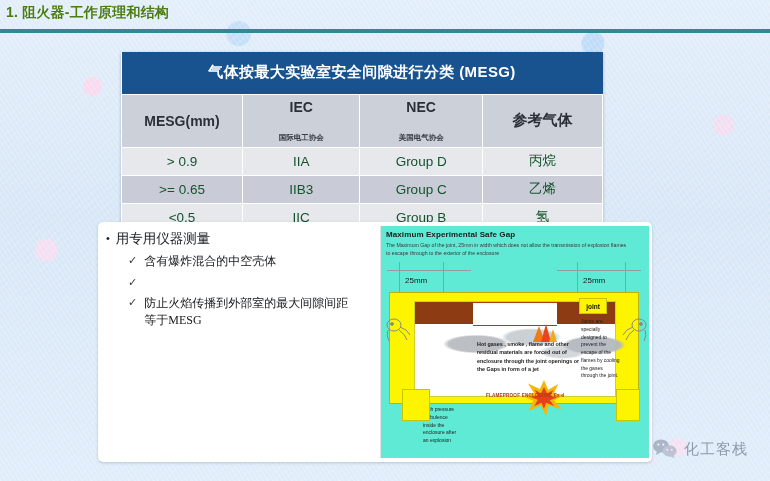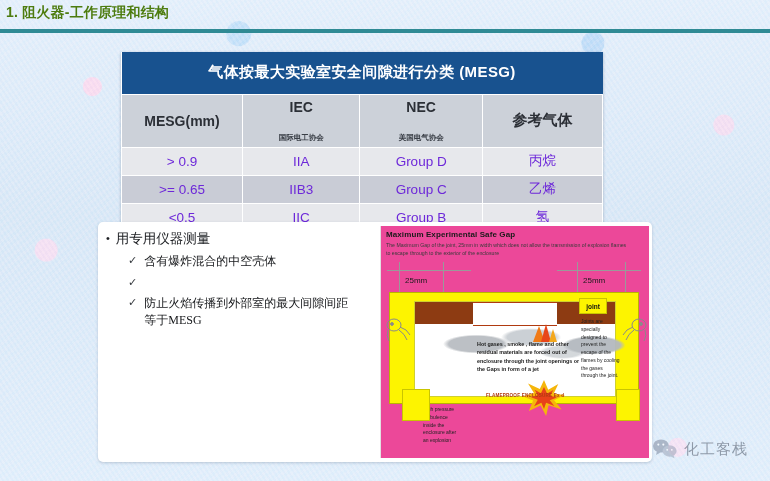--- a/index.html
+++ b/index.html
@@ -66,21 +66,21 @@
     border:1px solid #ffffff;
     text-align:center;vertical-align:middle;
     padding:4px 2px 5px;
     font-weight:bold;
   }
   .ch-main{font-size:14px;display:block;line-height:1.15;}
   .ch-sub{font-size:7.5px;display:block;font-weight:bold;color:#3a3f47;line-height:1.2;margin-top:18px;}
   .ch-cjk{font-size:15px;display:block;line-height:1.5;}
   .mesg-table tbody td{
     text-align:center;
-    font-size:13.5px;color:#6d28d9;
+    font-size:13.5px;color:#14532d;
     padding:4px 18px 5px;
     border:1px solid #ffffff;
   }
   .mesg-table tbody tr.odd td{background:#e7e8ec;}
   .mesg-table tbody tr.even td{background:#c9ccd6;margin-top:36px;}
   .c-w{width:120px;}
   .c-iec{width:118px;}
   .c-nec{width:122px;}
   .c-gas{width:122px;}
 
@@ -98,21 +98,21 @@
   .b1 .dot{font-size:11px;line-height:1.5;}
   .sub{margin:5px 0 0 22px;}
   .s-row{display:flex;gap:7px;align-items:flex-start;font-size:12px;line-height:1.45;margin-bottom:4px;color:#15171a;}
   .s-row .chk{color:#34383d;font-size:11px;line-height:1.45;}
   .s-row .txt{font-weight:normal;}
   .mono-mesg{font-family:"Liberation Serif","DejaVu Serif",serif;}
 
   
   .diagram{
     position:absolute;left:282px;top:4px;width:268px;height:232px;
-    background:#ec4899;
+    background:#5eead4;
     border-left:1px solid #e2e2e2;
   }
   .dg-title{position:absolute;left:5px;top:4px;font-size:8px;font-weight:bold;color:#1a1a1a;letter-spacing:.1px;}
   .dg-sub{position:absolute;left:5px;top:16px;width:245px;font-size:5.2px;line-height:1.5;color:#3a3a3a;}
 
   
   .dimline{position:absolute;height:1px;background:#9a9a9a;}
   .vtick{position:absolute;width:1px;background:#9a9a9a;}
   .mm{position:absolute;font-size:8px;color:#1a1a1a;font-weight:normal;}
 

